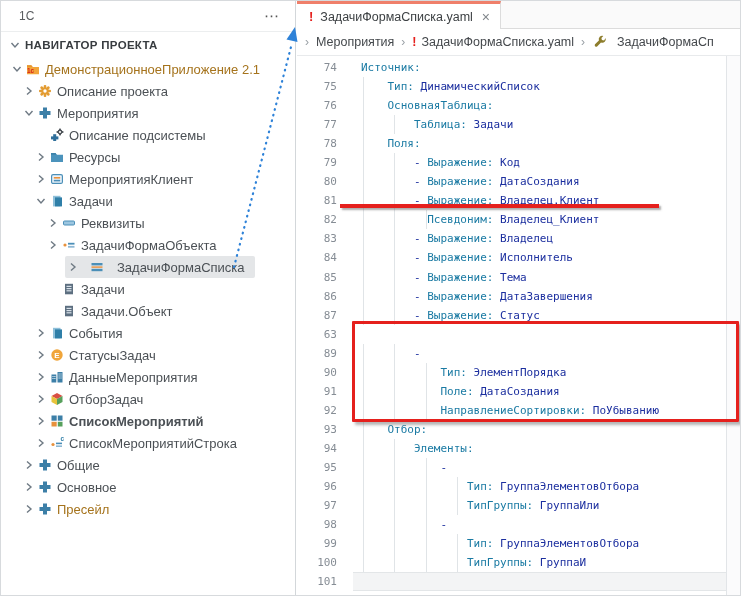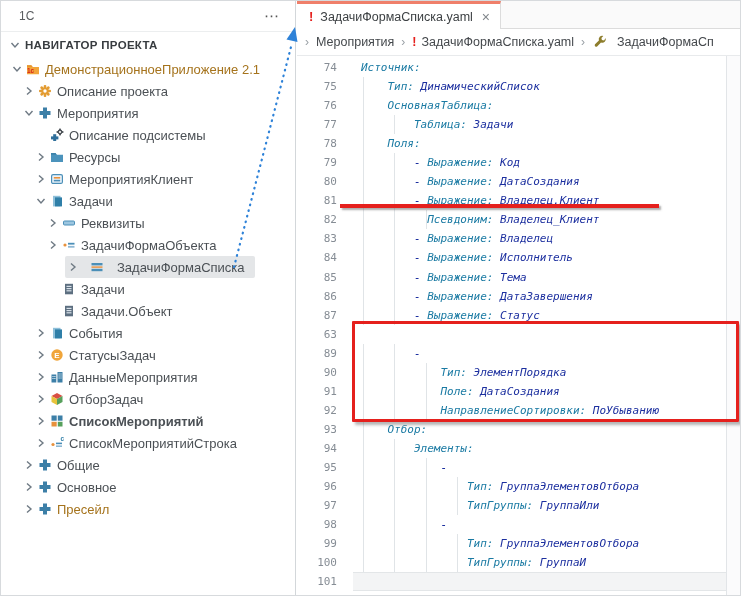--- a/index.html
+++ b/index.html
@@ -39,21 +39,21 @@
     font-size:12.5px;color:#44484c;}
   .bsep{color:#9aa0a6;font-size:12px;}
   .bitem{display:inline-flex;align-items:center;gap:5px;}
   .bitem .mark{color:var(--red);font-weight:bold;}
   
   .code{position:absolute;left:0;right:0;top:55px;bottom:0;padding-top:2px;
     font-family:"DejaVu Sans Mono",monospace;font-size:11px;overflow:hidden;}
   .cl{height:19.05px;line-height:19.05px;display:flex;}
   .ln{width:56px;flex:0 0 56px;box-sizing:border-box;padding-right:16px;
     text-align:right;color:var(--lnc);}
-  .ct{position:relative;flex:1;padding-left:8px;white-space:pre;font-style:italic;}
+  .ct{position:relative;flex:1;padding-left:8px;white-space:pre;}
   .ct.cur{background:#f3f4f5;border-top:1px solid #e3e6e8;border-bottom:1px solid #e3e6e8;
     box-sizing:border-box;}
   .ig{position:absolute;top:0;bottom:0;border-left:1px solid #e0e4e7;}
   .s-k{color:var(--key);}
   .s-v{color:var(--val);}
   .s-d{color:var(--dash);}
   .vscroll{position:absolute;top:55px;bottom:0;right:0;width:13px;background:#fbfbfc;
     border-left:1px solid #e2e5e8;}
   
   .anno-underline{position:absolute;left:339px;top:203px;width:319px;height:3.5px;

